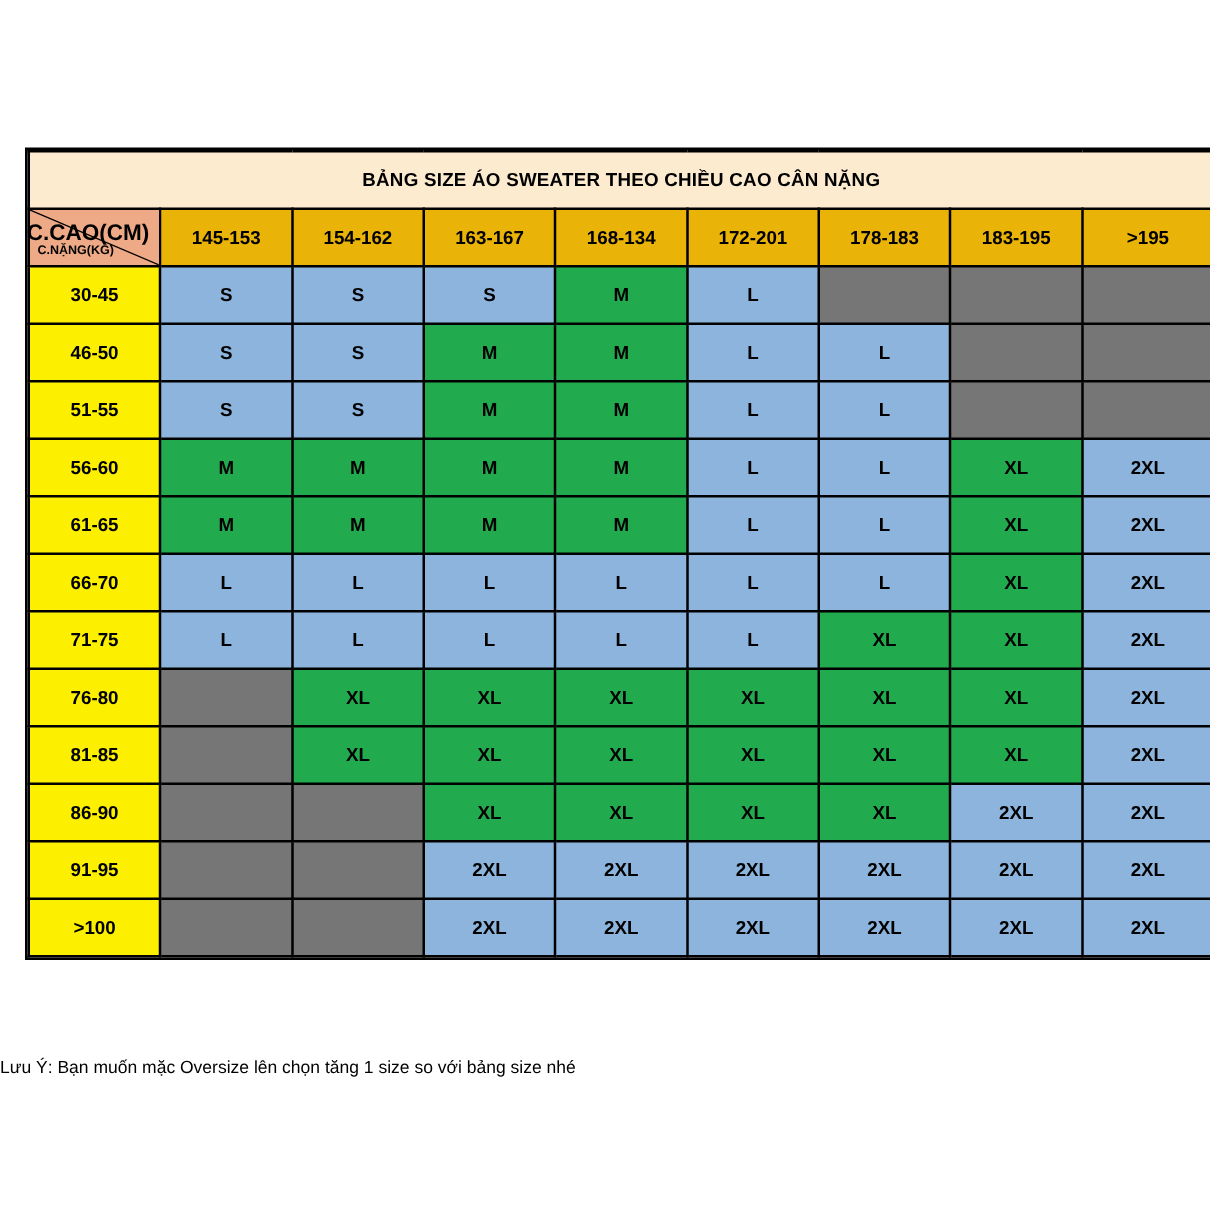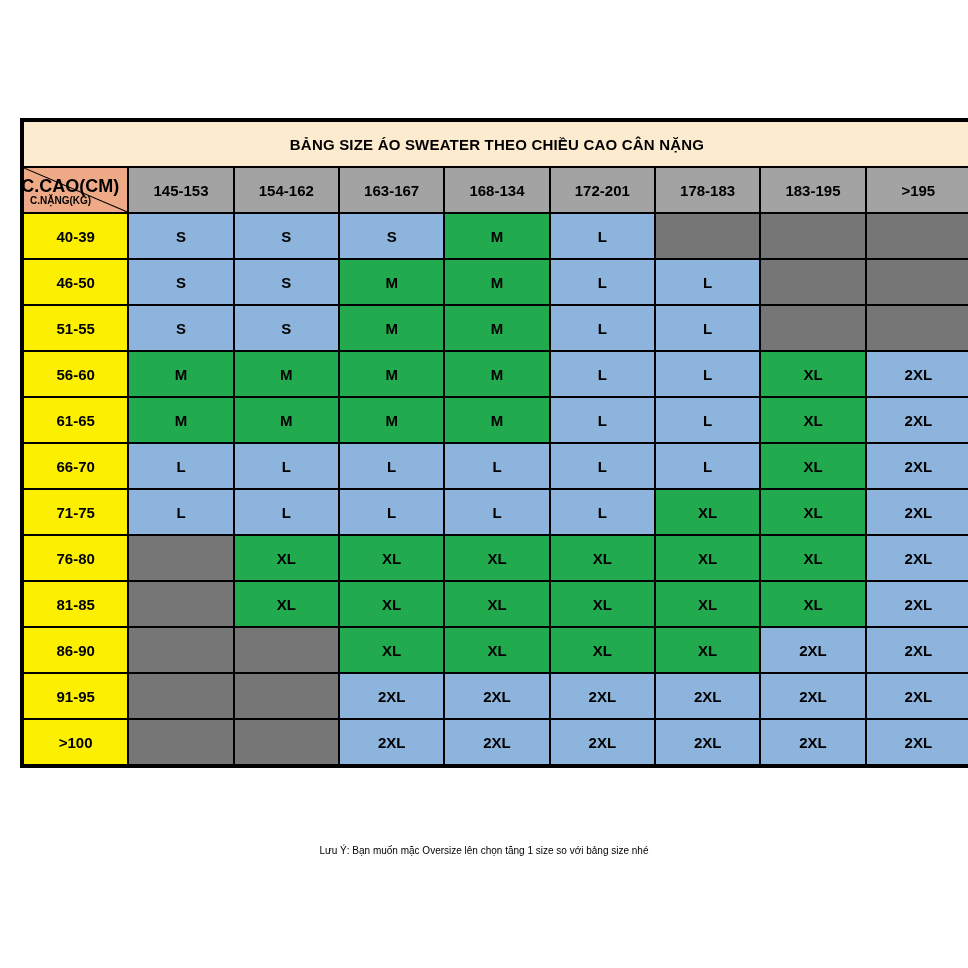--- a/index.html
+++ b/index.html
@@ -72,21 +72,21 @@
     font-weight: bold;
   }
   .corner-bottom {
     position: absolute;
     left: 6px;
     bottom: 6px;
     font-size: 10px;
     font-weight: bold;
   }
   .head-cell {
-    background: #a3a3a3;
+    background: #eab308;
     font-size: 15px;
     font-weight: bold;
     height: 90px;
   }
   .weight-cell {
     background: #fcf000;
     font-size: 19px;
     font-weight: bold;
     text-align: right;
     padding-right: 18px;
@@ -98,22 +98,21 @@
     background: #22aa4e;
   }
   .c-empty {
     background: #767676;
   }
   .note {
     position: absolute;
     left: 0;
     right: 0;
     top: 845px;
-    text-align: center;
-    font-size: 10px;
+    font-size: 14px;
     color: #000;
     font-weight: normal;
   }
 </style>
 </head>
 <body>
 
 <div id="root">
   <div class="sheet">
     <table class="size-table">
@@ -135,21 +134,21 @@
           <td class="head-cell">154-162</td>
           <td class="head-cell">163-167</td>
           <td class="head-cell">168-134</td>
           <td class="head-cell">172-201</td>
           <td class="head-cell">178-183</td>
           <td class="head-cell">183-195</td>
           <td class="head-cell">&gt;195</td>
         </tr>
 
         <tr>
-          <td class="weight-cell">40-39</td>
+          <td class="weight-cell">30-45</td>
           <td class="c-S">S</td>
           <td class="c-S">S</td>
           <td class="c-S">S</td>
           <td class="c-M">M</td>
           <td class="c-L">L</td>
           <td class="c-empty"></td>
           <td class="c-empty"></td>
           <td class="c-empty"></td>
         </tr>
         <tr>

